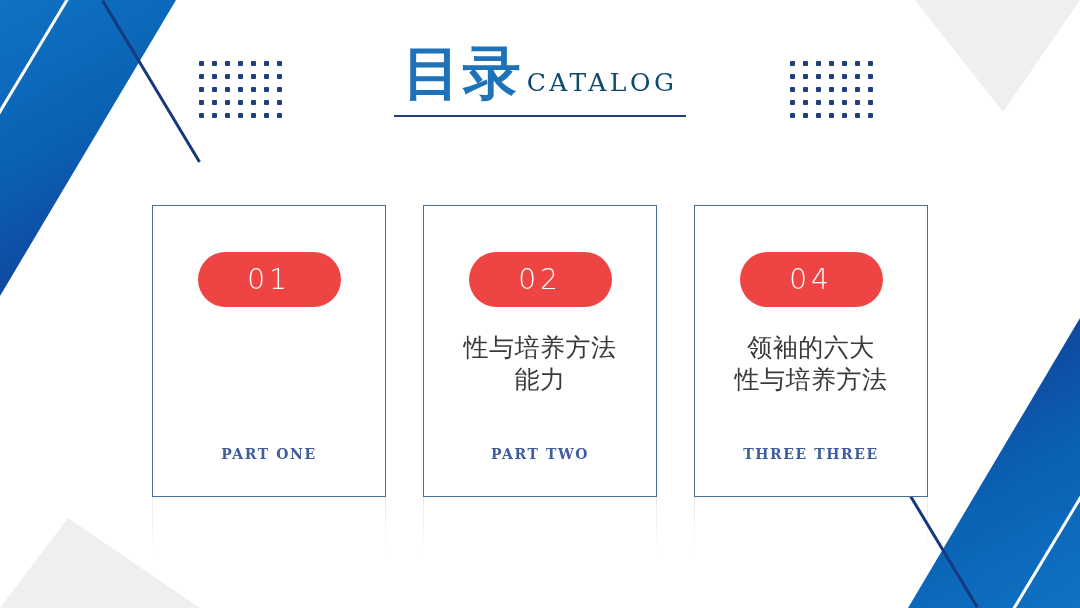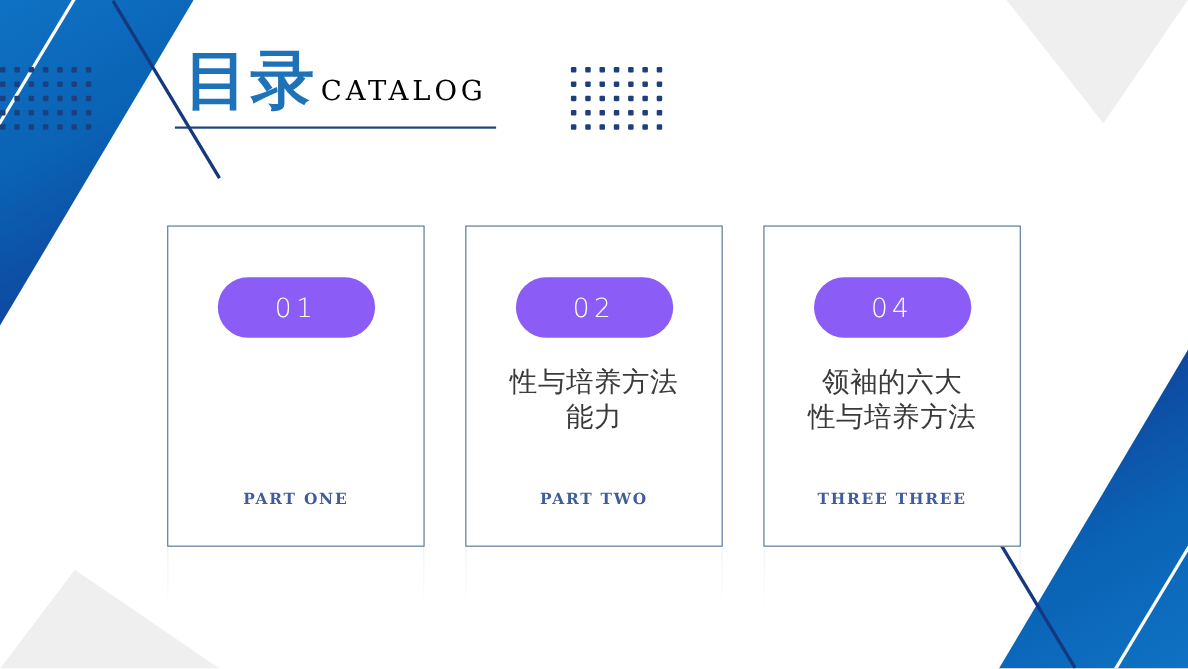--- a/index.html
+++ b/index.html
@@ -92,21 +92,22 @@
     transform-origin: right bottom;
   }
 
   
   .header {
     position: absolute;
     left: 0; right: 0;
     top: 44px;
     display: flex;
     align-items: center;
-    gap: 68px;
+    justify-content: center;
+    gap: 104px;
   }
 
   .dot-grid {
     display: grid;
     grid-template-columns: repeat(7, 13px);
     grid-template-rows: repeat(5, 13px);
     margin-top: 12px;
   }
   .dot-grid i {
     width: 5px; height: 5px;
@@ -131,21 +132,21 @@
     font-family: "DejaVu Serif", "Liberation Serif", serif;
     font-size: 58px;
     font-weight: 700;
     color: #1e72b8;
     line-height: 1;
     letter-spacing: 2px;
   }
   .title-en {
     font-family: "DejaVu Serif", "Liberation Serif", serif;
     font-size: 25px;
-    color: #000000;
+    color: #0c4a6e;
     letter-spacing: 3.5px;
     line-height: 1;
     padding-bottom: 7px;
   }
   .title-rule {
     margin-top: 13px;
     height: 2px;
     background: #1d3f7d;
     width: 292px;
   }
@@ -171,27 +172,27 @@
     background: #ffffff;
     display: flex;
     flex-direction: column;
     align-items: center;
   }
   .pill {
     margin-top: 46px;
     width: 143px;
     height: 55px;
     border-radius: 28px;
-    background: #8b5cf6;
+    background: #ef4444;
     color: #ffffff;
     display: flex;
     align-items: center;
     justify-content: center;
     font-family: "DejaVu Sans", "Liberation Sans", sans-serif;
-    font-size: 24px;
+    font-size: 28px;
     font-weight: 300;
     letter-spacing: 4px;
   }
   .card-heading {
     margin-top: 24px;
     font-size: 25px;
     color: #3a3a3a;
     text-align: center;
     line-height: 1.28;
     letter-spacing: 0.5px;

